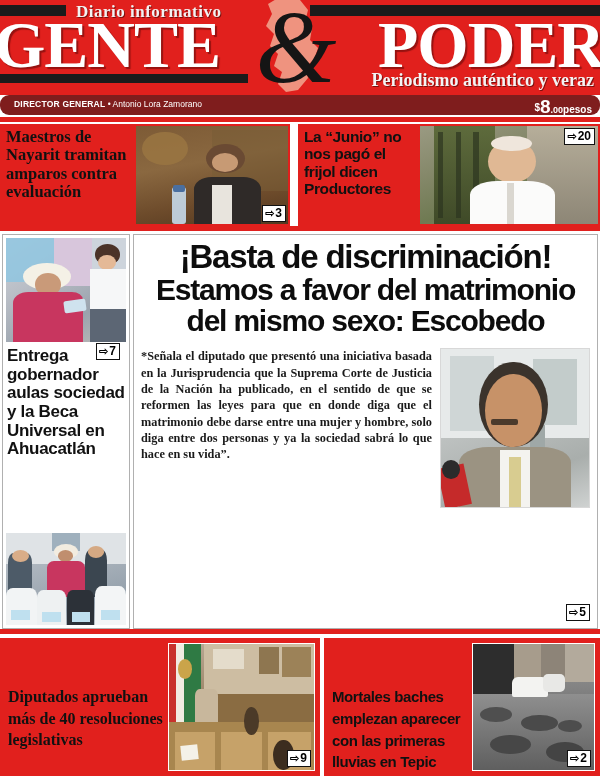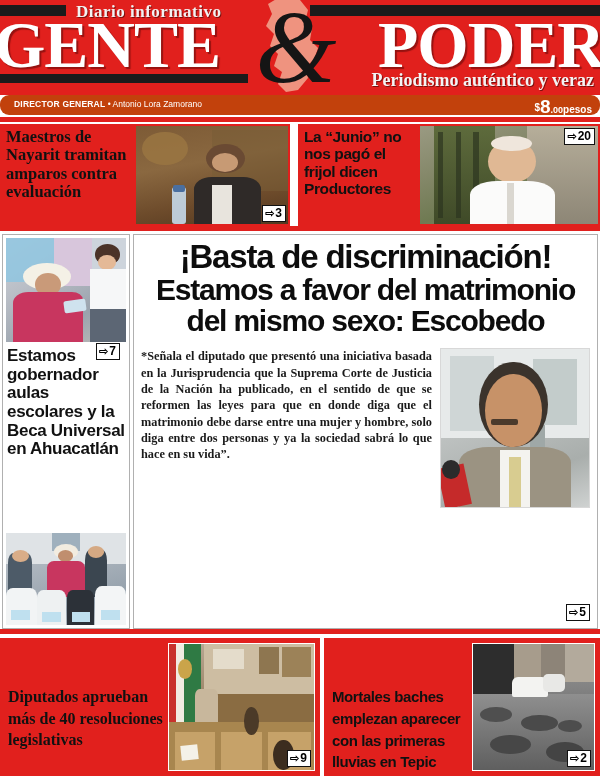--- a/index.html
+++ b/index.html
@@ -125,21 +125,21 @@
     color: #f4f4f4;
     text-shadow: 1px 1px 0 #7d0f0d;
     white-space: nowrap;
   }
 
   
   .infobar {
     position: relative;
     width: 600px;
     height: 20px;
-    background: #c2410c;
+    background: #7f1d1d;
     border-radius: 9px;
     overflow: hidden;
   }
   .infobar-wrap {
     position: relative;
     width: 600px;
     height: 22px;
     background: #ffffff;
     padding-top: 0px;
   }
@@ -503,21 +503,21 @@
         <div class="blob" style="left:74%;top:6%;width:21%;height:20%;background:#4b3328"></div>
         <div class="blob" style="left:77%;top:16%;width:15%;height:15%;background:#e4b997"></div>
         <div class="rect" style="left:70%;top:30%;width:30%;height:40%;background:#f6f7f8"></div>
         <div class="rect" style="left:70%;top:68%;width:30%;height:32%;background:#5c6674"></div>
         <div class="blob" style="left:14%;top:24%;width:40%;height:26%;background:#f4f1e6"></div>
         <div class="blob" style="left:24%;top:34%;width:22%;height:22%;background:#c99a79"></div>
         <div class="rect" style="left:6%;top:52%;width:58%;height:48%;background:#c8365f;border-radius:22% 16% 0 0"></div>
         <div class="rect" style="left:48%;top:60%;width:18%;height:12%;background:#cfe2ee;border-radius:2px;transform:rotate(-8deg)"></div>
       </div>
 
-      <div class="left-head">Estamos gobernador aulas escolares y la Beca Universal en Ahuacatlán</div>
+      <div class="left-head">Entrega gobernador aulas sociedad y la Beca Universal en Ahuacatlán</div>
 
       <div class="left-photo-bot">
         <div class="ph ph-group"></div>
         <div class="rect" style="left:0;top:0;width:100%;height:34%;background:#dfe3e6"></div>
         <div class="rect" style="left:38%;top:0;width:24%;height:20%;background:#9fb0bd"></div>
         <div class="blob" style="left:40%;top:12%;width:20%;height:16%;background:#f2ece0"></div>
         <div class="blob" style="left:43%;top:19%;width:13%;height:13%;background:#c08e6e"></div>
         <div class="rect" style="left:34%;top:30%;width:32%;height:40%;background:#c8365f;border-radius:18% 18% 0 0"></div>
         <div class="rect" style="left:66%;top:18%;width:18%;height:52%;background:#3b4650;border-radius:22% 22% 0 0"></div>
         <div class="blob" style="left:68%;top:14%;width:14%;height:13%;background:#d5a983"></div>

